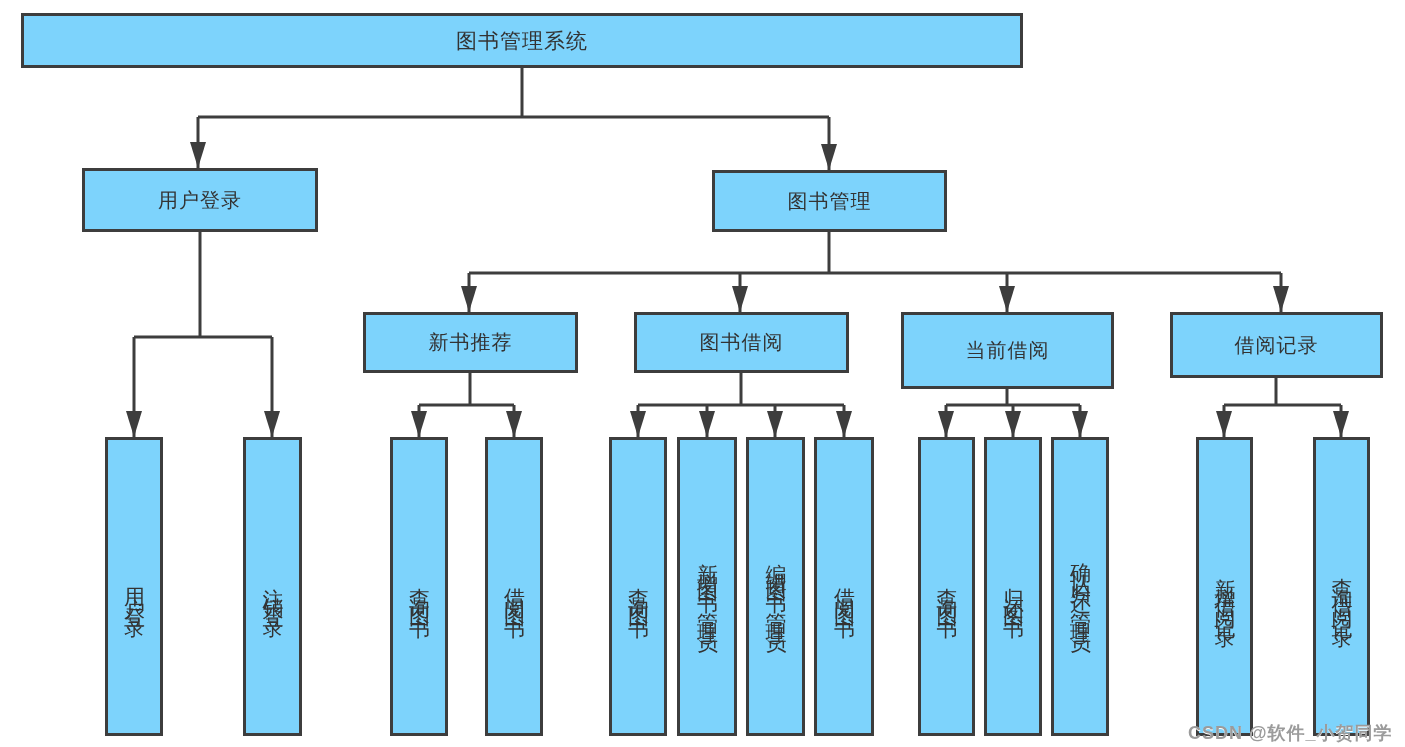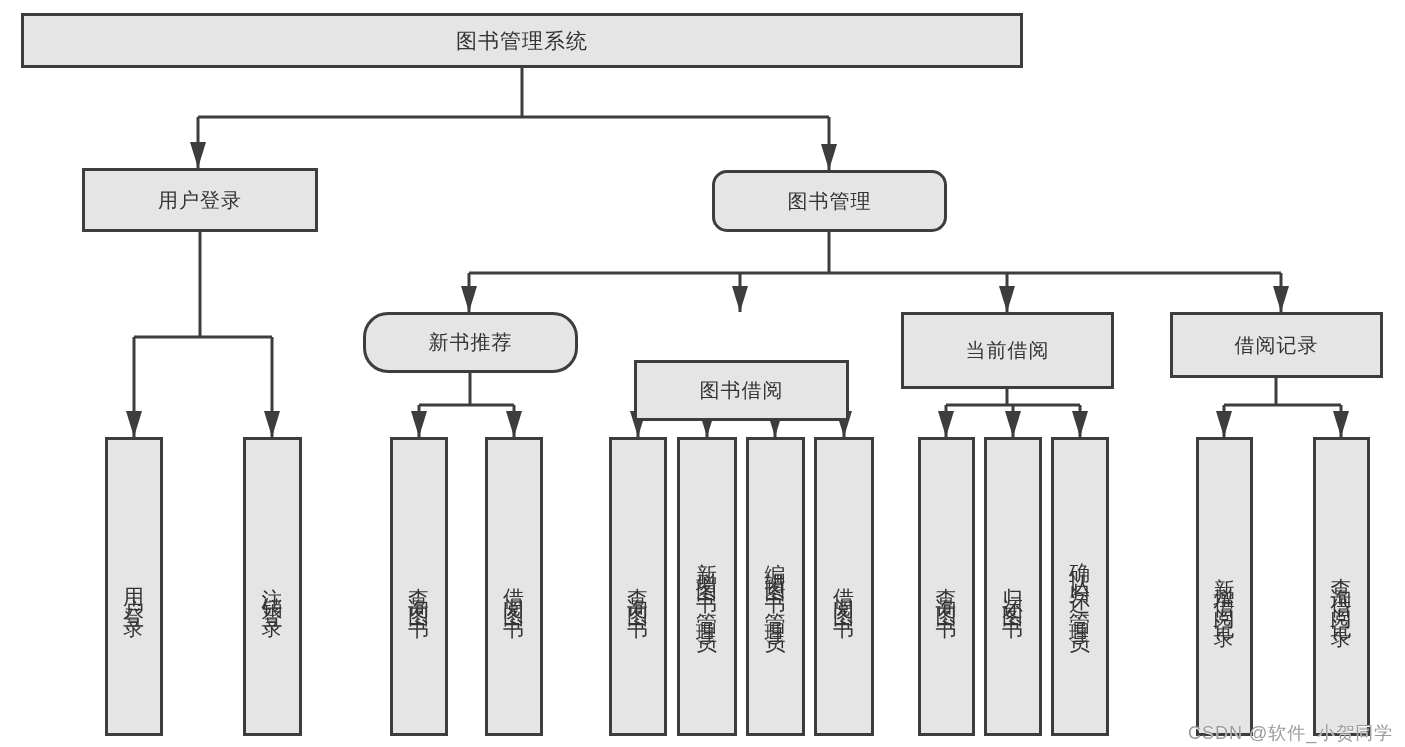--- a/index.html
+++ b/index.html
@@ -8,48 +8,50 @@
     width:1405px;height:747px;
     background:#ffffff;
     font-family:"Liberation Sans", sans-serif;
     overflow:hidden;
   }
   svg.wires{position:absolute;left:0;top:0;width:1405px;height:747px;}
   .node{
     position:absolute;
     box-sizing:border-box;
     border:3px solid #3d3d3d;
-    background:#e5e5e5;
+    background:#7dd3fc;
     display:flex;
     align-items:center;
     justify-content:center;
     color:#333333;
     font-size:20px;
     letter-spacing:1px;
     text-align:center;
+    font-family:Liberation Serif, serif;
   }
   .node.h{white-space:nowrap;}
   .node.v{
     writing-mode:vertical-rl;
     text-orientation:mixed;
     font-size:21px;
     letter-spacing:10px;
     line-height:1;
     padding-top:8px;
   }
   .title{font-size:21px;}
   .watermark{
     position:absolute;
     left:1188px;top:721px;
     font-size:18px;
     color:#9b9b9b;
     letter-spacing:1px;
     white-space:nowrap;
     text-shadow:0 1px 0 #ffffff;
     z-index:5;
+    font-weight:bold;
   }
 </style>
 </head>
 <body>
 
 <div class="canvas">
 
   <svg class="wires" viewBox="0 0 1405 747" xmlns="http://www.w3.org/2000/svg">
     <defs>
       <marker id="arw" markerUnits="userSpaceOnUse" markerWidth="28" markerHeight="18" refX="26" refY="9" orient="auto">
@@ -96,24 +98,24 @@
       <path d="M1276,373 V405"></path>
       <path d="M1224,405 H1341"></path>
       <path d="M1224,405 V437" marker-end="url(#arw)"></path>
       <path d="M1341,405 V437" marker-end="url(#arw)"></path>
     </g>
   </svg>
 
   <div class="node h title" style="left:21px;top:13px;width:1002px;height:55px;">图书管理系统</div>
 
   <div class="node h" style="left:82px;top:168px;width:236px;height:64px;">用户登录</div>
-  <div class="node h" style="left:712px;top:170px;width:235px;height:62px;border-radius:15px;">图书管理</div>
+  <div class="node h" style="left:712px;top:170px;width:235px;height:62px;">图书管理</div>
 
-  <div class="node h" style="left:363px;top:312px;width:215px;height:61px;border-radius:25px;">新书推荐</div>
-  <div class="node h" style="left:634px;top:312px;width:215px;height:61px;margin-top:48px;">图书借阅</div>
+  <div class="node h" style="left:363px;top:312px;width:215px;height:61px;">新书推荐</div>
+  <div class="node h" style="left:634px;top:312px;width:215px;height:61px;">图书借阅</div>
   <div class="node h" style="left:901px;top:312px;width:213px;height:77px;">当前借阅</div>
   <div class="node h" style="left:1170px;top:312px;width:213px;height:66px;">借阅记录</div>
 
   <div class="node v" style="left:105px;top:437px;width:58px;height:299px;">用户登录</div>
   <div class="node v" style="left:243px;top:437px;width:59px;height:299px;">注销登录</div>
 
   <div class="node v" style="left:390px;top:437px;width:58px;height:299px;">查询图书</div>
   <div class="node v" style="left:485px;top:437px;width:58px;height:299px;">借阅图书</div>
 
   <div class="node v" style="left:609px;top:437px;width:58px;height:299px;">查询图书</div>

